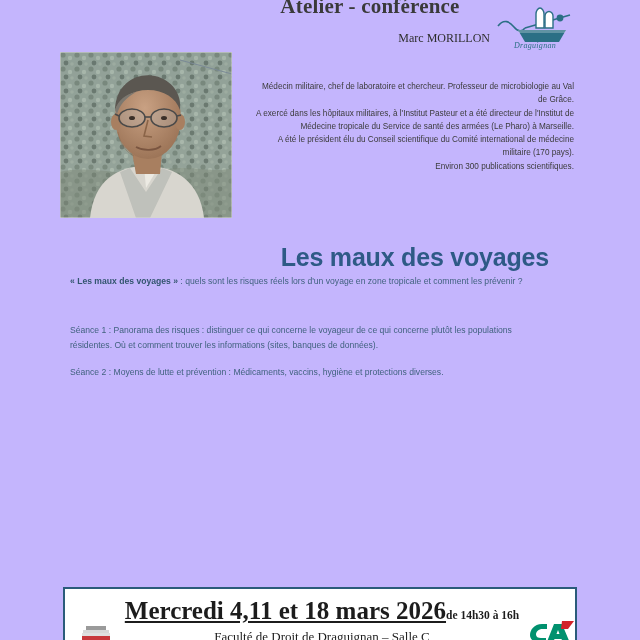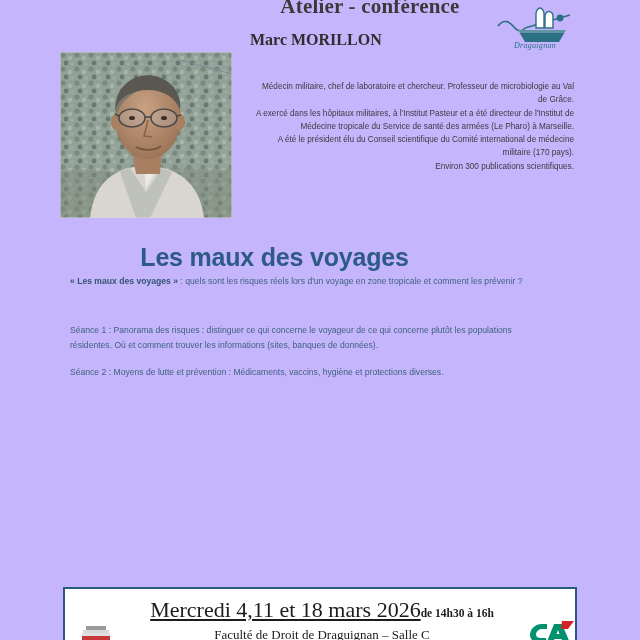--- a/index.html
+++ b/index.html
@@ -34,24 +34,24 @@
     font-size: 21px;
     color: #3a3a3a;
     letter-spacing: 0.2px;
     white-space: nowrap;
   }
   .header-speaker {
     position: absolute;
     left: 250px;
     top: 31px;
     width: 240px;
-    text-align: left;
-    font-family: "Liberation Serif", serif;
-    font-weight: bold;
-    font-size: 16px;
+    text-align: right;
+    font-family: "Liberation Serif", serif;
+    font-weight: normal;
+    font-size: 12px;
     color: #2e2e2e;
     white-space: nowrap;
   }
 
   
   .city-logo {
     position: absolute;
     left: 492px;
     top: 2px;
     width: 86px;
@@ -95,21 +95,21 @@
     font-family: "Liberation Sans", sans-serif;
   }
   .bio p { margin: 0; text-align: right; }
 
   
   .main-title {
     position: absolute;
     left: 0;
     top: 243px;
     width: 549px;
-    text-align: center;
+    text-align: right;
     font-size: 25px;
     font-weight: bold;
     color: #2e5a86;
     font-family: "Liberation Sans", sans-serif;
     letter-spacing: -0.2px;
   }
 
   
   .body-block {
     position: absolute;
@@ -145,22 +145,22 @@
     width: 514px;
     text-align: center;
   }
   .event-date-line {
     margin-top: 8px;
     font-family: "Liberation Serif", serif;
     color: #1c1c1c;
     white-space: nowrap;
   }
   .event-date {
-    font-size: 22px;
-    font-weight: normal;
+    font-size: 25px;
+    font-weight: bold;
     text-decoration: underline;
   }
   .event-time {
     font-size: 11.5px;
     font-weight: bold;
   }
   .event-venue {
     margin-top: 4px;
     font-family: "Liberation Serif", serif;
     font-size: 13px;

